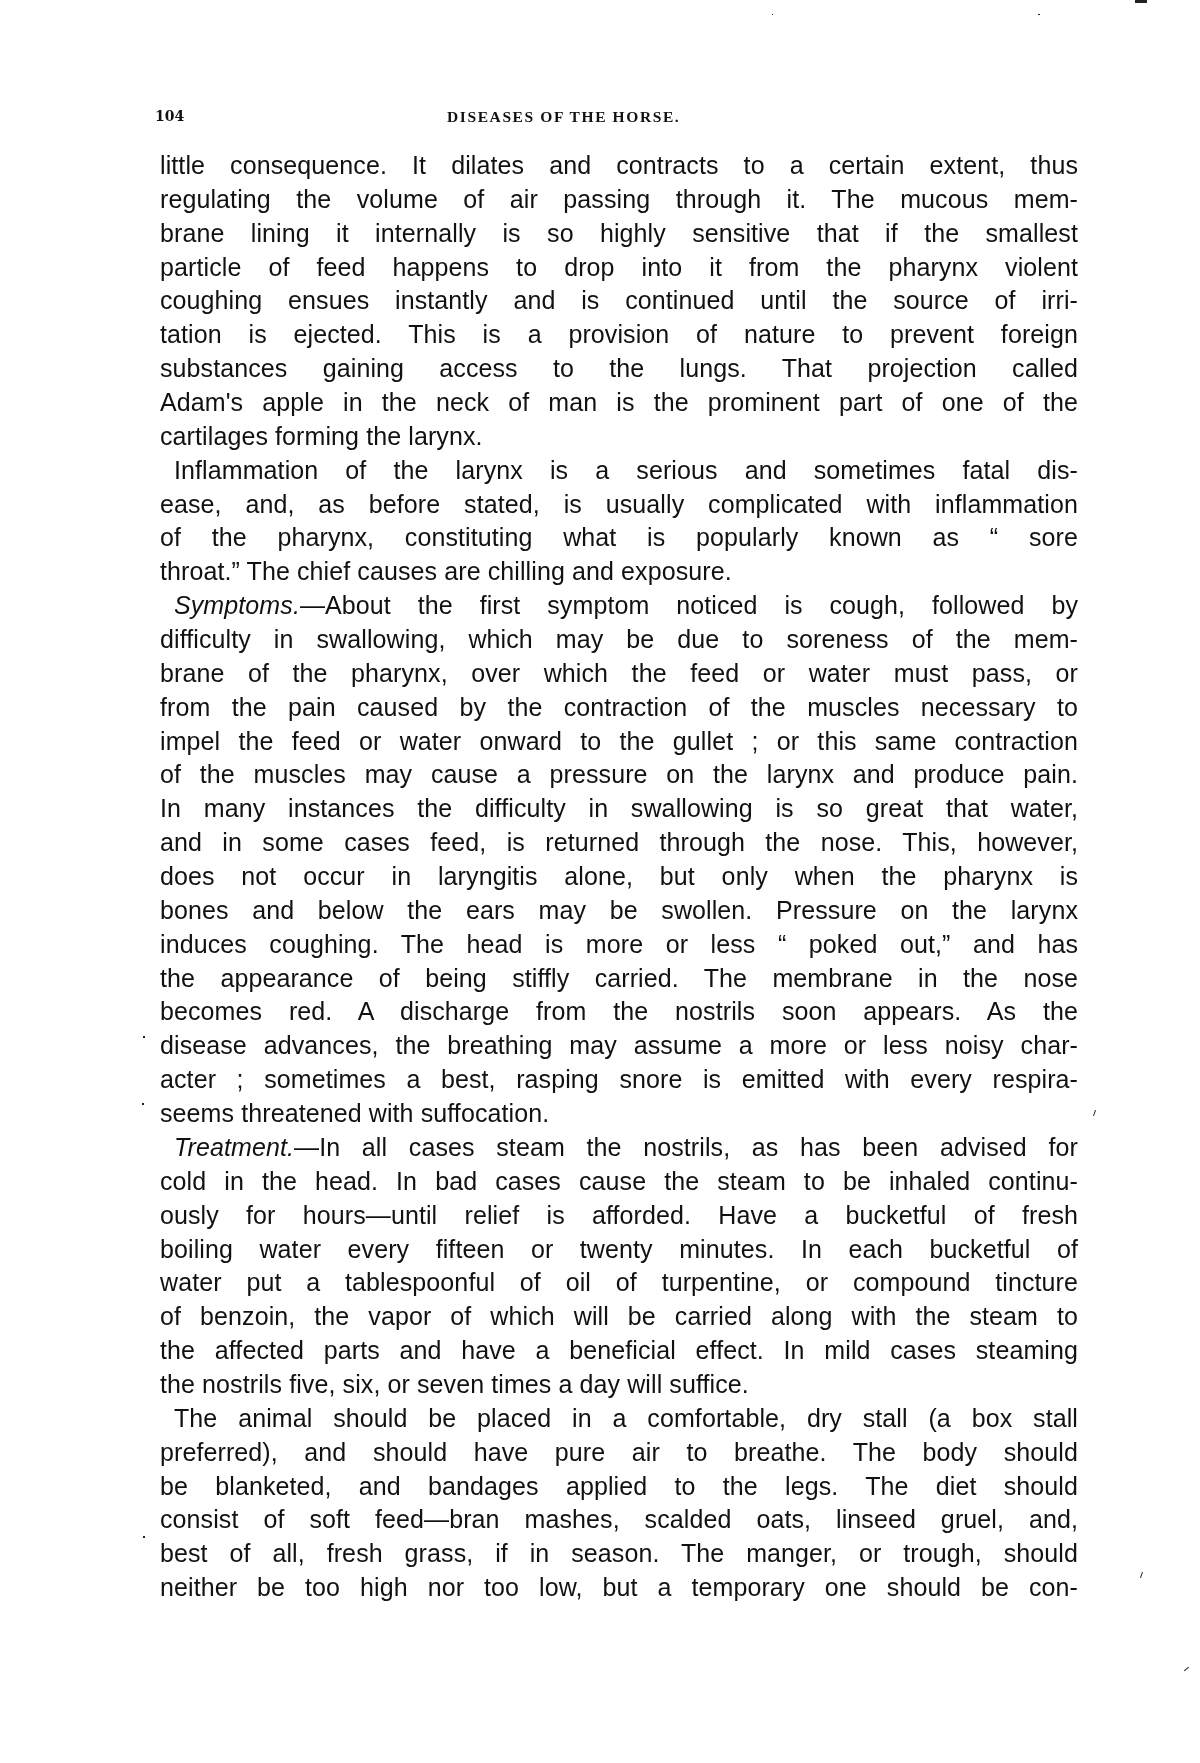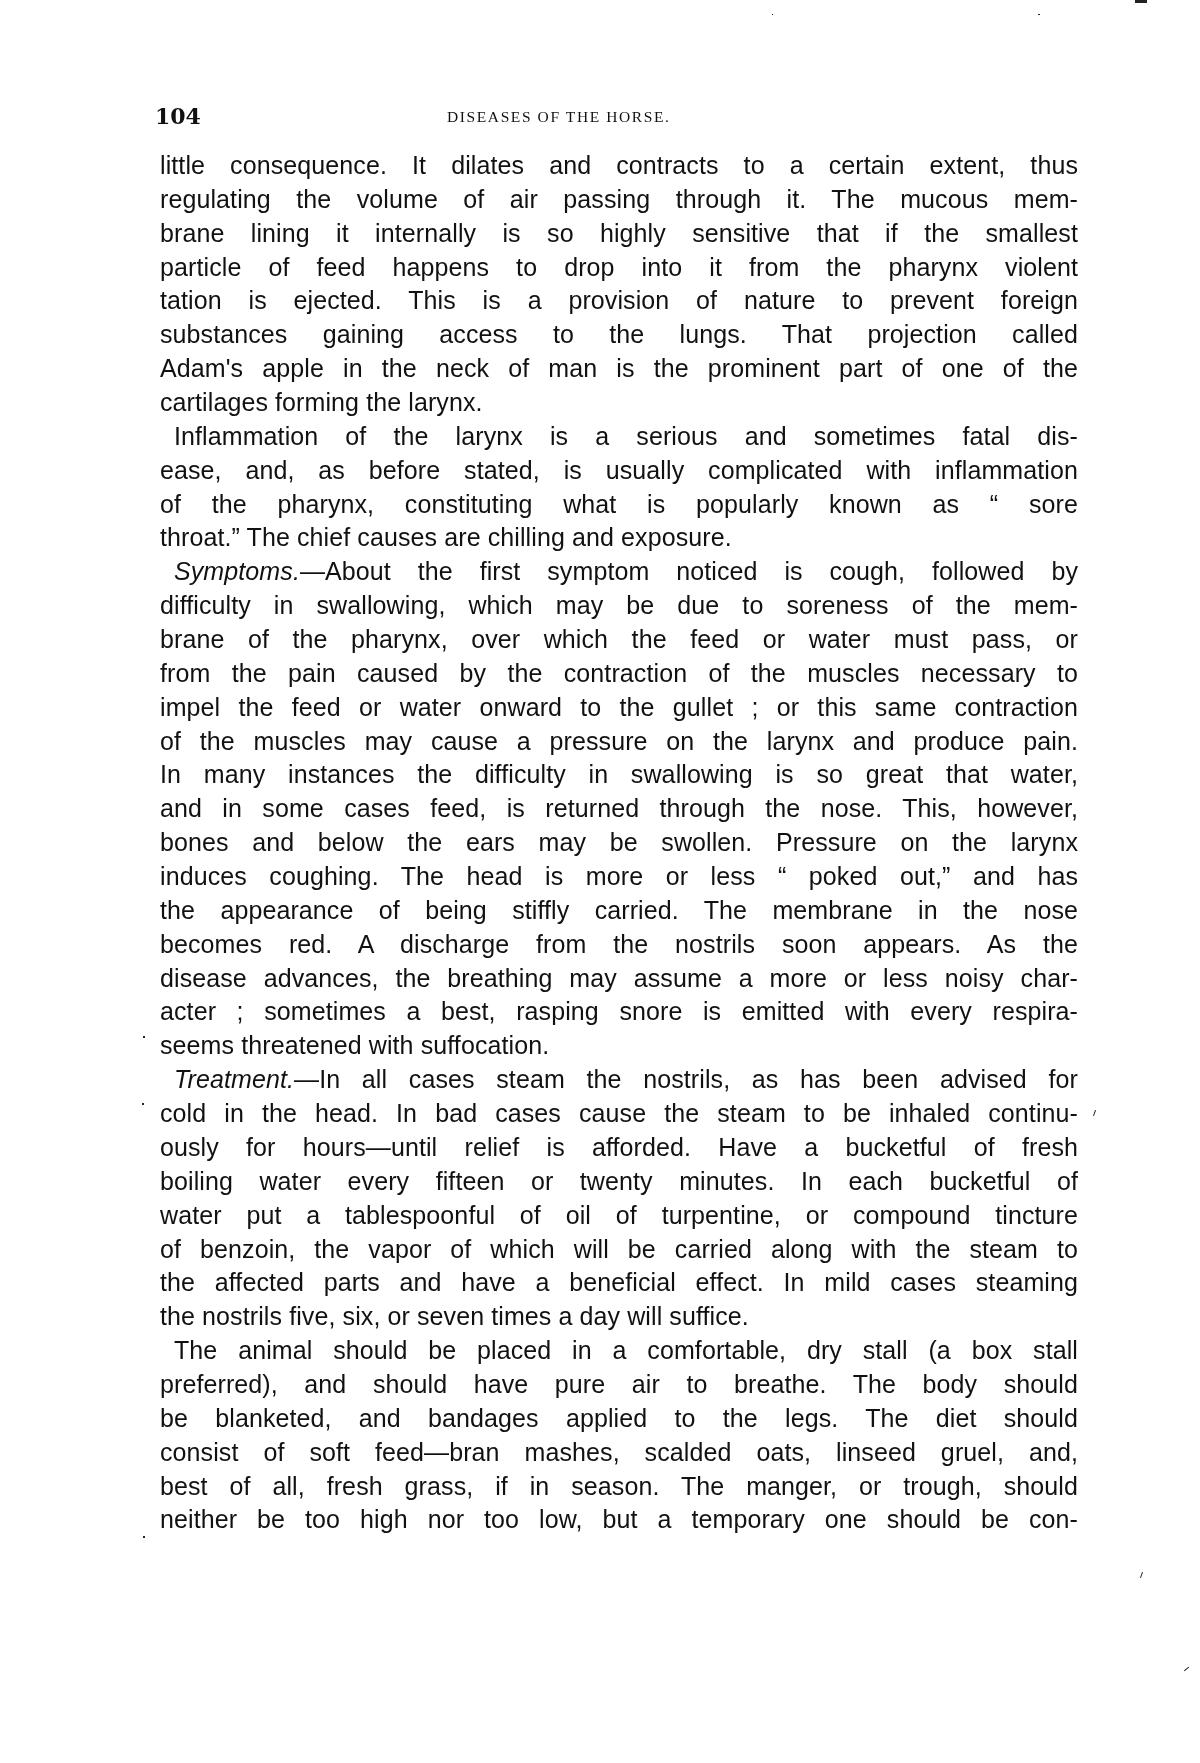--- a/index.html
+++ b/index.html
@@ -27,31 +27,31 @@
     left: 155px;
     width: 922px;
     height: 24px;
   }
   .page-number {
     position: absolute;
     left: 0;
     top: 0;
     font-family: "DejaVu Serif", serif;
     font-weight: bold;
-    font-size: 22px;
+    font-size: 14px;
     line-height: 24px;
     letter-spacing: 0px;
   }
   .head-title {
     position: absolute;
     left: 292px;
     top: 3px;
     width: 330px;
     font-family: "Liberation Serif", serif;
-    font-weight: normal;
+    font-weight: bold;
     font-size: 15.5px;
     line-height: 20px;
     letter-spacing: 1.6px;
     white-space: nowrap;
   }
   .body-text {
     position: absolute;
     left: 160px;
     top: 149px;
     width: 918px;
@@ -101,40 +101,42 @@
     <span class="page-number">104</span>
     <span class="head-title">DISEASES OF THE HORSE.</span>
   </div>
 
   <div class="body-text" id="body-text">
       <div>
         <span class="line"><span>little consequence.  It dilates and contracts to a certain extent, thus</span></span>
         <span class="line"><span>regulating the volume of air passing through it.  The mucous mem-</span></span>
         <span class="line"><span>brane lining it internally is so highly sensitive that if the smallest</span></span>
         <span class="line"><span>particle of feed happens to drop into it from the pharynx violent</span></span>
+        <span class="line"><span>coughing ensues instantly and is continued until the source of irri-</span></span>
         <span class="line"><span>tation is ejected.  This is a provision of nature to prevent foreign</span></span>
         <span class="line"><span>substances gaining access to the lungs.  That projection called</span></span>
         <span class="line"><span>Adam's apple in the neck of man is the prominent part of one of the</span></span>
         <span class="line last"><span>cartilages forming the larynx.</span></span>
       </div>
       <div>
         <span class="line indent"><span>Inflammation of the larynx is a serious and sometimes fatal dis-</span></span>
         <span class="line"><span>ease, and, as before stated, is usually complicated with inflammation</span></span>
         <span class="line"><span>of the pharynx, constituting what is popularly known as “ sore</span></span>
         <span class="line last"><span>throat.”  The chief causes are chilling and exposure.</span></span>
       </div>
       <div>
         <span class="line indent"><span class="italic">Symptoms.</span><span>—About the first symptom noticed is cough, followed by</span></span>
         <span class="line"><span>difficulty in swallowing, which may be due to soreness of the mem-</span></span>
         <span class="line"><span>brane of the pharynx, over which the feed or water must pass, or</span></span>
         <span class="line"><span>from the pain caused by the contraction of the muscles necessary to</span></span>
         <span class="line"><span>impel the feed or water onward to the gullet ; or this same contraction</span></span>
         <span class="line"><span>of the muscles may cause a pressure on the larynx and produce pain.</span></span>
         <span class="line"><span>In many instances the difficulty in swallowing is so great that water,</span></span>
         <span class="line"><span>and in some cases feed, is returned through the nose.  This, however,</span></span>
+        <span class="line"><span>does not occur in laryngitis alone, but only when the pharynx is</span></span>
         <span class="line"><span>bones and below the ears may be swollen.  Pressure on the larynx</span></span>
         <span class="line"><span>induces coughing.  The head is more or less “ poked out,” and has</span></span>
         <span class="line"><span>the appearance of being stiffly carried.  The membrane in the nose</span></span>
         <span class="line"><span>becomes red.  A discharge from the nostrils soon appears.  As the</span></span>
         <span class="line"><span>disease advances, the breathing may assume a more or less noisy char-</span></span>
         <span class="line"><span>acter ; sometimes a best, rasping snore is emitted with every respira-</span></span>
         <span class="line last"><span>seems threatened with suffocation.</span></span>
       </div>
       <div>
         <span class="line indent"><span class="italic">Treatment.</span><span>—In all cases steam the nostrils, as has been advised for</span></span>

